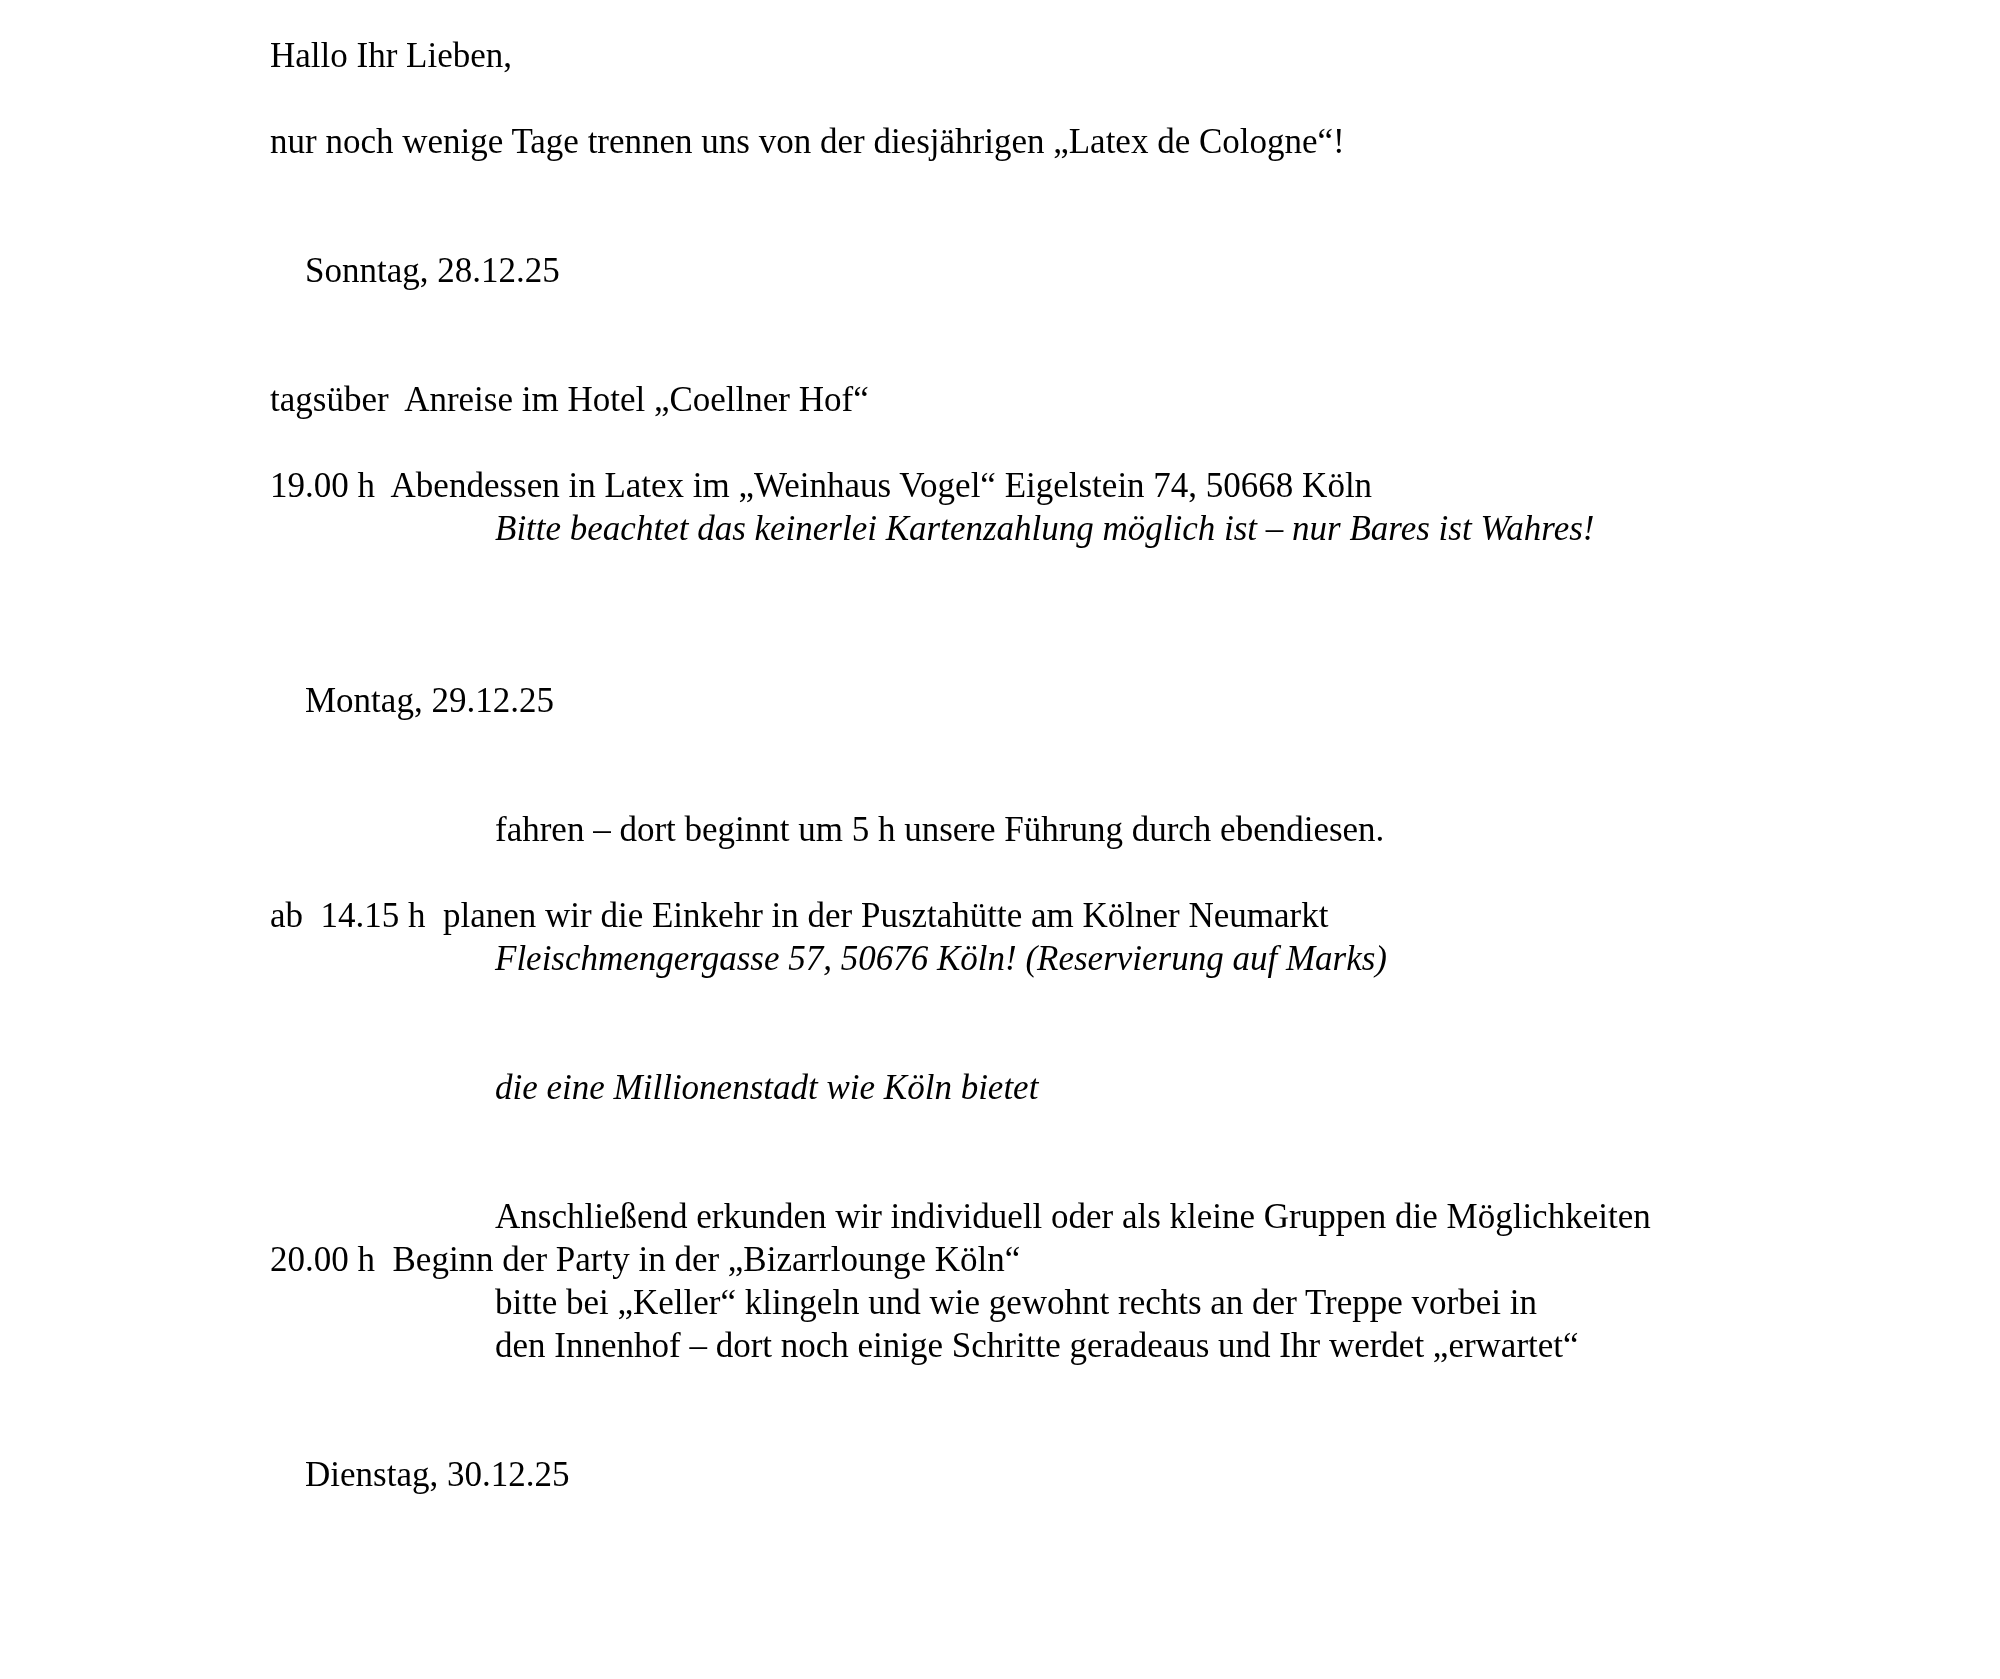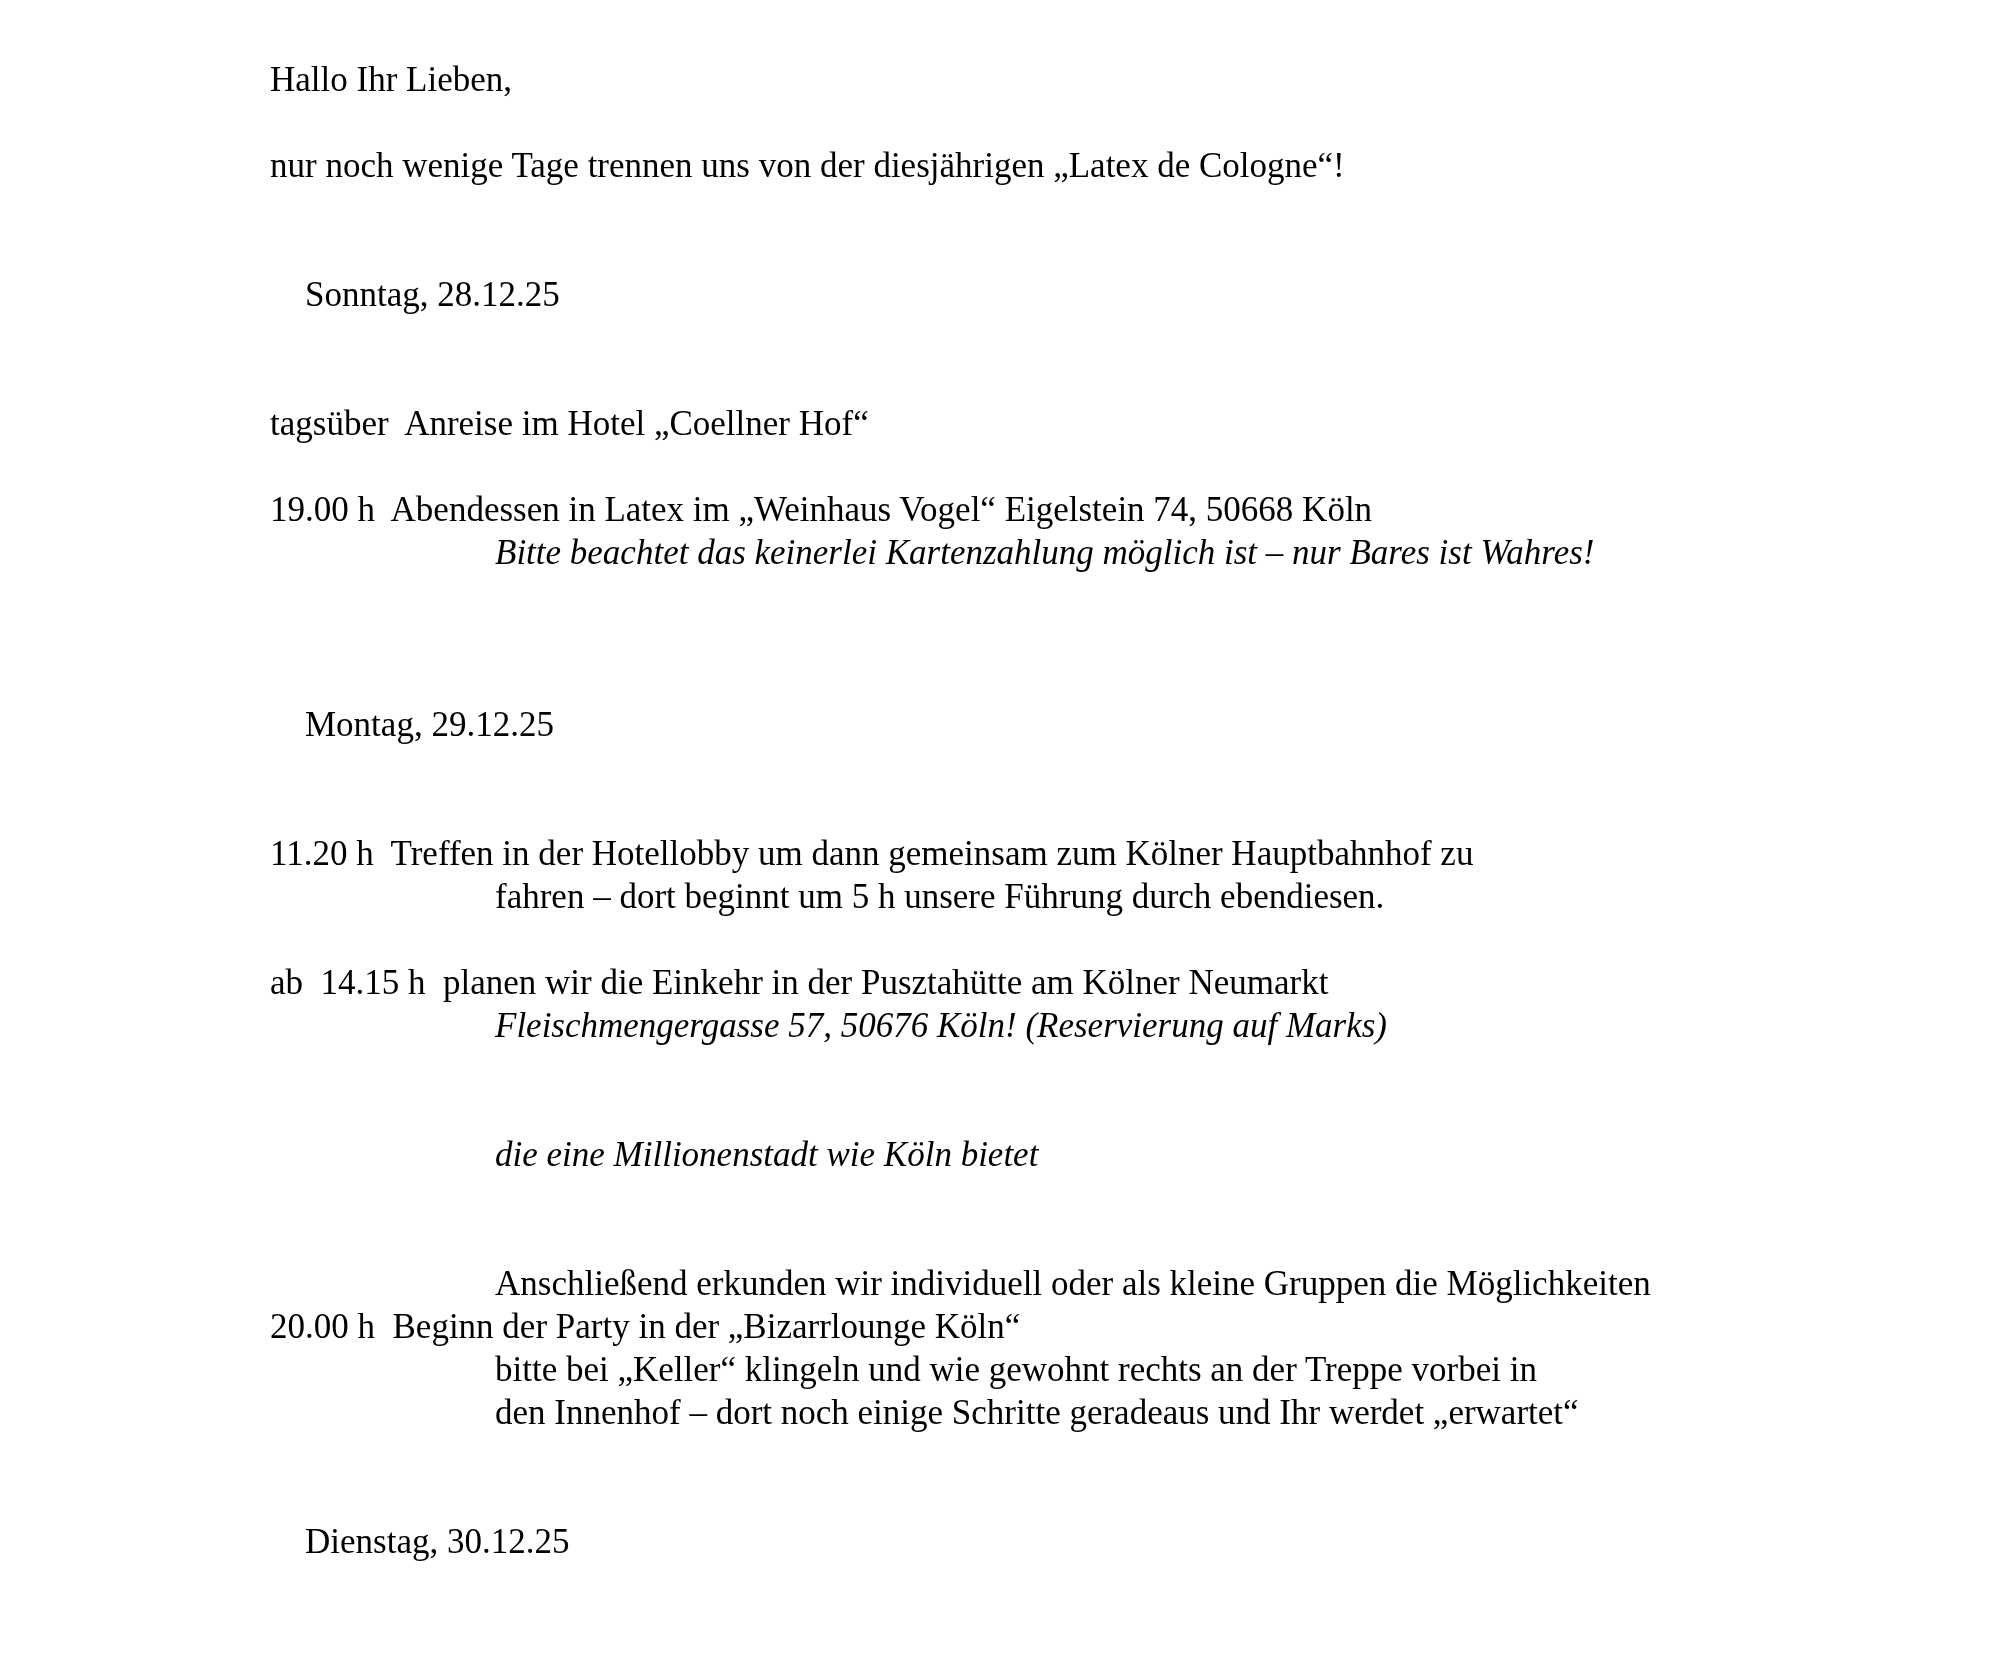--- a/index.html
+++ b/index.html
@@ -12,21 +12,21 @@
     background: #ffffff;
     color: #000000;
     font-family: "Liberation Serif", "DejaVu Serif", serif;
     font-size: 35px;
     overflow: hidden;
   }
   .page {
     box-sizing: border-box;
     width: 2000px;
     height: 1679px;
-    padding: 58px 40px 0 270px;
+    padding: 34px 40px 0 270px;
     background: #ffffff;
   }
   .l {
     line-height: 43px;
     min-height: 43px;
     white-space: pre;
   }
   
   .ind {
     margin-left: 225px;
@@ -60,21 +60,20 @@
 
   <div class="l g1">tagsüber  Anreise im Hotel „Coellner Hof“</div>
 
   <div class="l">19.00 h  Abendessen in Latex im „Weinhaus Vogel“ Eigelstein 74, 50668 Köln</div>
   <div class="l ind g2">Bitte beachtet das keinerlei Kartenzahlung möglich ist – nur Bares ist Wahres!</div>
 
   <div class="l g1">
     <span class="b">Montag</span><span>, 29.12.25</span>
   </div>
 
-  <div class="l">11.20 h  Treffen in der Hotellobby um dann gemeinsam zum Kölner Hauptbahnhof zu</div>
   <div class="l ind g1">fahren – dort beginnt um 5 h unsere Führung durch ebendiesen.</div>
 
   <div class="l">ab  14.15 h  planen wir die Einkehr in der Pusztahütte am Kölner Neumarkt</div>
   <div class="l ind g2">Fleischmengergasse 57, 50676 Köln! (Reservierung auf Marks)</div>
 
   <div class="l ind g2">die eine Millionenstadt wie Köln bietet</div>
   <div class="l ind">Anschließend erkunden wir individuell oder als kleine Gruppen die Möglichkeiten</div>
 
   <div class="l">20.00 h  Beginn der Party in der „Bizarrlounge Köln“</div>
   <div class="l ind">bitte bei „Keller“ klingeln und wie gewohnt rechts an der Treppe vorbei in</div>

